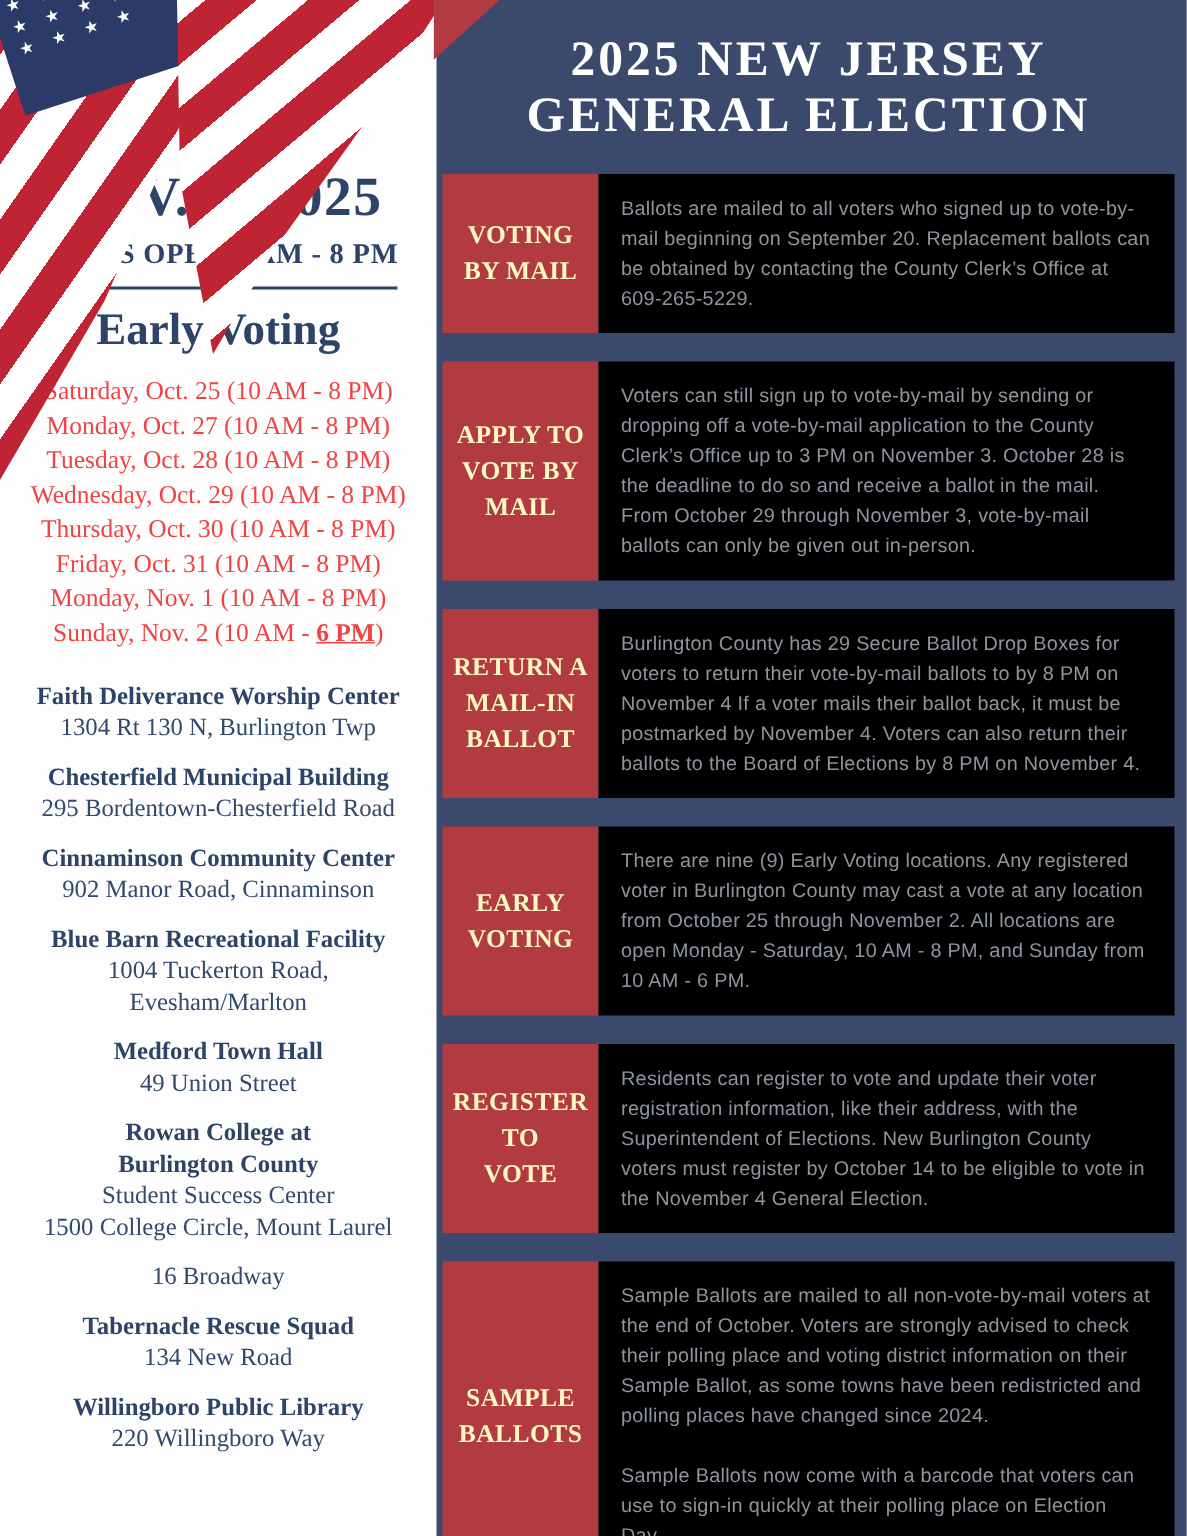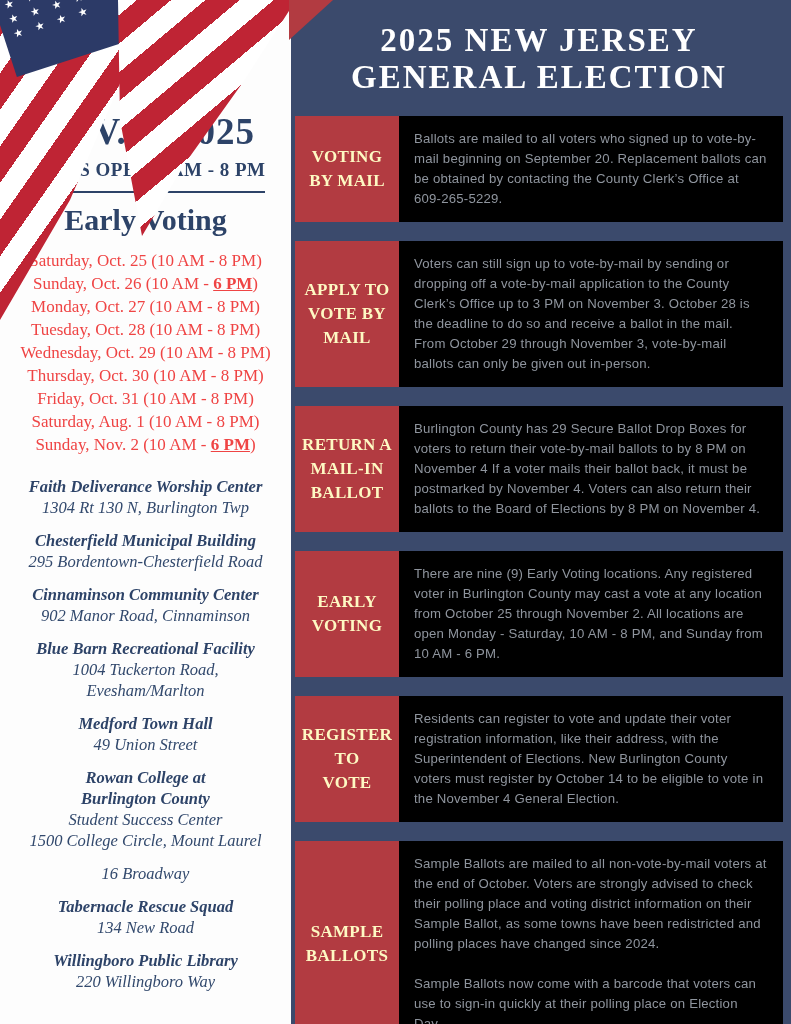--- a/index.html
+++ b/index.html
@@ -18,21 +18,21 @@
     background:#fdfdfd; padding-top:110px; text-align:center;
     color:#2d4368; z-index:1;
   }
   .date-title { font-size:37px; font-weight:bold; letter-spacing:1px; color:#2d4368; }
   .polls-open { font-size:19px; font-weight:bold; letter-spacing:.5px; margin-top:6px; color:#2d4368; }
   .rule { width:238px; height:2px; background:#2d4368; border:0; margin:10px auto 8px auto; }
   .ev-heading { font-size:30px; font-weight:bold; margin-top:10px; color:#2d4368; }
   .schedule { margin-top:12px; font-size:17px; line-height:23px; color:#ef4444; }
   .sched-line .hl { font-weight:bold; text-decoration:underline; }
   .locations { margin-top:20px; }
-  .loc-group { margin-bottom:12px; line-height:21px;font-style:italic; }
+  .loc-group { margin-bottom:12px; line-height:21px; }
   .loc-name { font-weight:bold; font-size:16.5px; white-space:pre-line; color:#2d4368; }
   .loc-addr { font-size:16.5px; white-space:pre-line; color:#32496d; }
 
   
   .flagA {
     position:absolute; left:0; top:0; width:430px; height:340px; z-index:3;
     background:repeating-linear-gradient(125deg, #bf2434 0 21px, #ffffff 21px 42px);
     clip-path:polygon(0 0, 250px 0, 130px 60px, 70px 200px, 0 320px);
   }
   .canton {
@@ -84,27 +84,26 @@
 <div class="page">
 
   <div class="left-col">
     <div class="date-title">NOV. 4, 2025</div>
     <div class="polls-open">POLLS OPEN 6 AM - 8 PM</div>
     <hr class="rule">
     <div class="ev-heading">Early Voting</div>
 
     <div class="schedule">
       <div class="sched-line"><span>Saturday, Oct. 25 (10 AM - 8 PM)</span><span class="hl"></span><span></span></div>
-      <div class="sched-line"><span>Sunday, Oct. 26 (10 AM - </span><span class="hl">6 PM</span><span>)</span></div>
       <div class="sched-line"><span>Monday, Oct. 27 (10 AM - 8 PM)</span><span class="hl"></span><span></span></div>
       <div class="sched-line"><span>Tuesday, Oct. 28 (10 AM - 8 PM)</span><span class="hl"></span><span></span></div>
       <div class="sched-line"><span>Wednesday, Oct. 29 (10 AM - 8 PM)</span><span class="hl"></span><span></span></div>
       <div class="sched-line"><span>Thursday, Oct. 30 (10 AM - 8 PM)</span><span class="hl"></span><span></span></div>
       <div class="sched-line"><span>Friday, Oct. 31 (10 AM - 8 PM)</span><span class="hl"></span><span></span></div>
-      <div class="sched-line"><span>Saturday, Aug. 1 (10 AM - 8 PM)</span><span class="hl"></span><span></span></div>
+      <div class="sched-line"><span>Monday, Nov. 1 (10 AM - 8 PM)</span><span class="hl"></span><span></span></div>
       <div class="sched-line"><span>Sunday, Nov. 2 (10 AM - </span><span class="hl">6 PM</span><span>)</span></div>
     </div>
 
     <div class="locations">
       <div class="loc-group">
           <div class="loc-name">Faith Deliverance Worship Center</div>
           <div class="loc-addr">1304 Rt 130 N, Burlington Twp</div>
         </div>
       <div class="loc-group">
           <div class="loc-name">Chesterfield Municipal Building</div>

